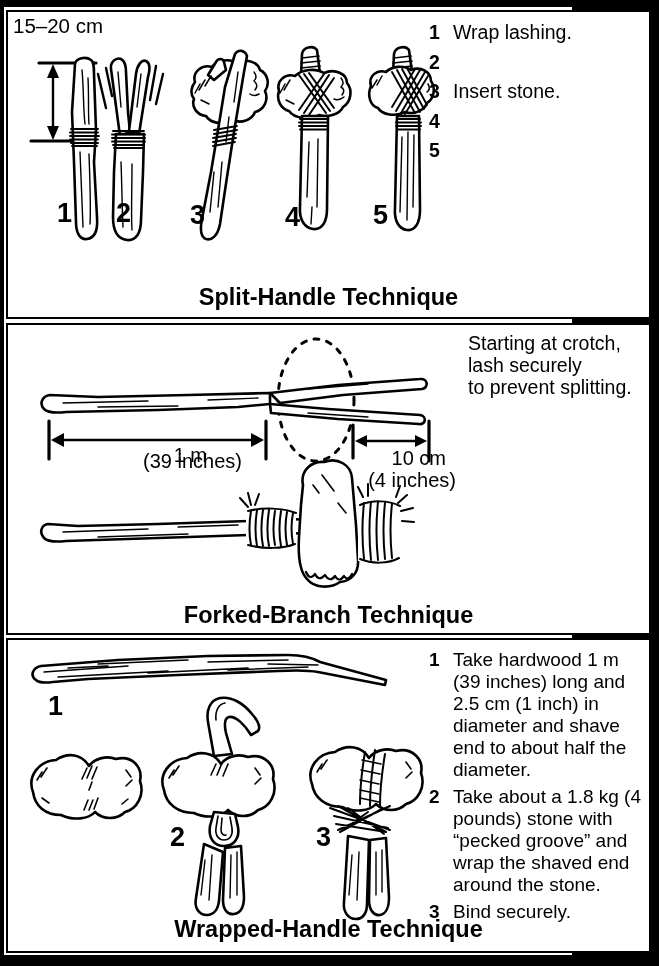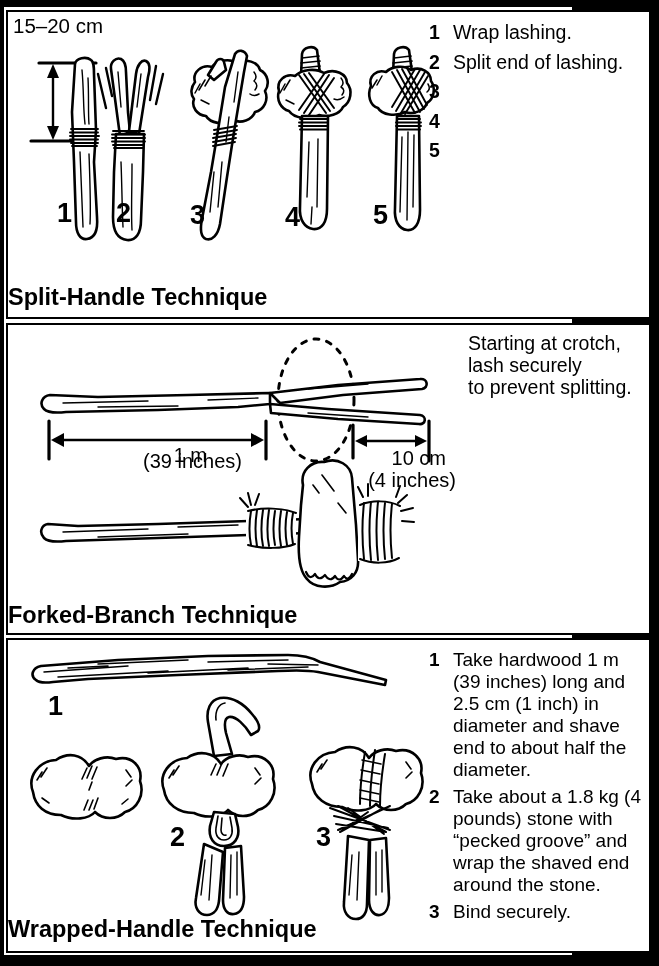--- a/index.html
+++ b/index.html
@@ -6,21 +6,21 @@
   body{
     width:659px;height:966px;position:relative;background:#000;
     font-family:"Liberation Sans",sans-serif;color:#000;overflow:hidden;
   }
   .frame{position:absolute;left:4px;top:7px;width:568px;height:948px;background:#fff}
   .panel{position:absolute;left:2px;width:645px;background:#fff;border:2.5px solid #000;box-sizing:border-box}
   #p1{top:3px;height:309px}
   #p2{top:316px;height:312px}
   #p3{top:631px;height:315px}
   svg.art{position:absolute;left:0;top:0;display:block}
-  .caption{position:absolute;left:0;right:0;text-align:left;font-weight:700;font-size:23.5px}
+  .caption{position:absolute;left:0;right:0;text-align:center;font-weight:700;font-size:23.5px}
   #p1 .caption{top:272px}
   #p2 .caption{top:277px}
   #p3 .caption{top:276px}
   .fignum{position:absolute;font-weight:700;font-size:27px;line-height:27px}
   .steps{position:absolute;margin:0;padding:0;list-style:none}
   .steps li{display:flex;margin:0 0 6px 0}
   .steps .n{font-weight:700;flex:0 0 24px}
   #p1 .steps{left:421px;top:9px;width:222px;font-size:19.5px;line-height:23.5px}
   #p1 .steps .t{width:196px}
   #p3 .steps{left:421px;top:9px;width:218px;font-size:19px;line-height:22px}
@@ -108,24 +108,24 @@
     <span class="fignum" style="left:277px;top:192px">4</span>
     <span class="fignum" style="left:365px;top:190px">5</span>
 
     <ol class="steps">
       <li>
           <span class="n">1</span>
           <span class="t">Wrap lashing.</span>
         </li>
       <li>
           <span class="n">2</span>
-          <span class="t">Split end of lashing.</span>
         </li>
       <li>
           <span class="n">3</span>
+          <span class="t">Insert stone.</span>
         </li>
       <li>
           <span class="n">4</span>
         </li>
       <li>
           <span class="n">5</span>
         </li>
     </ol>
 
     <div class="caption">Split-Handle Technique</div>

